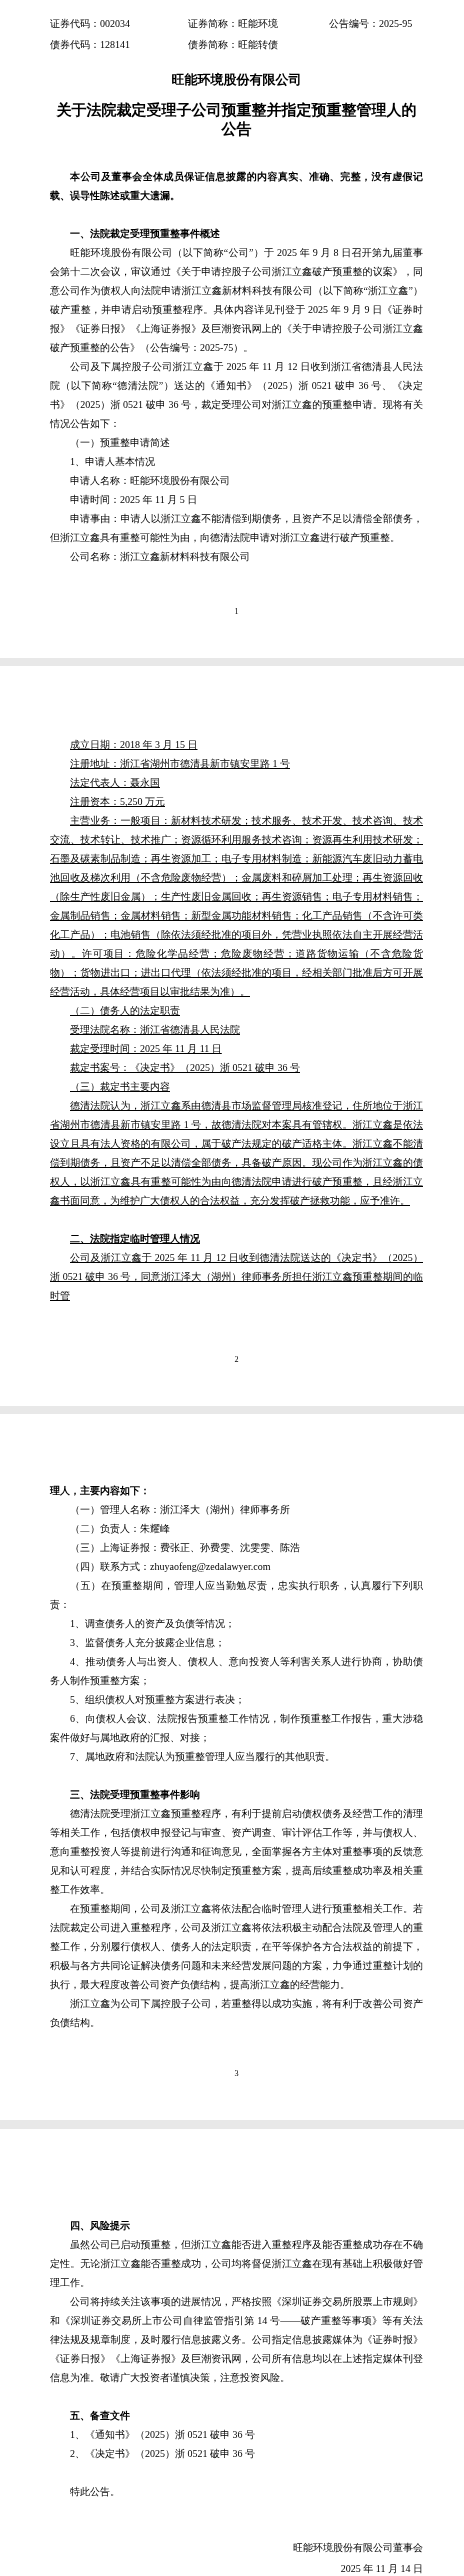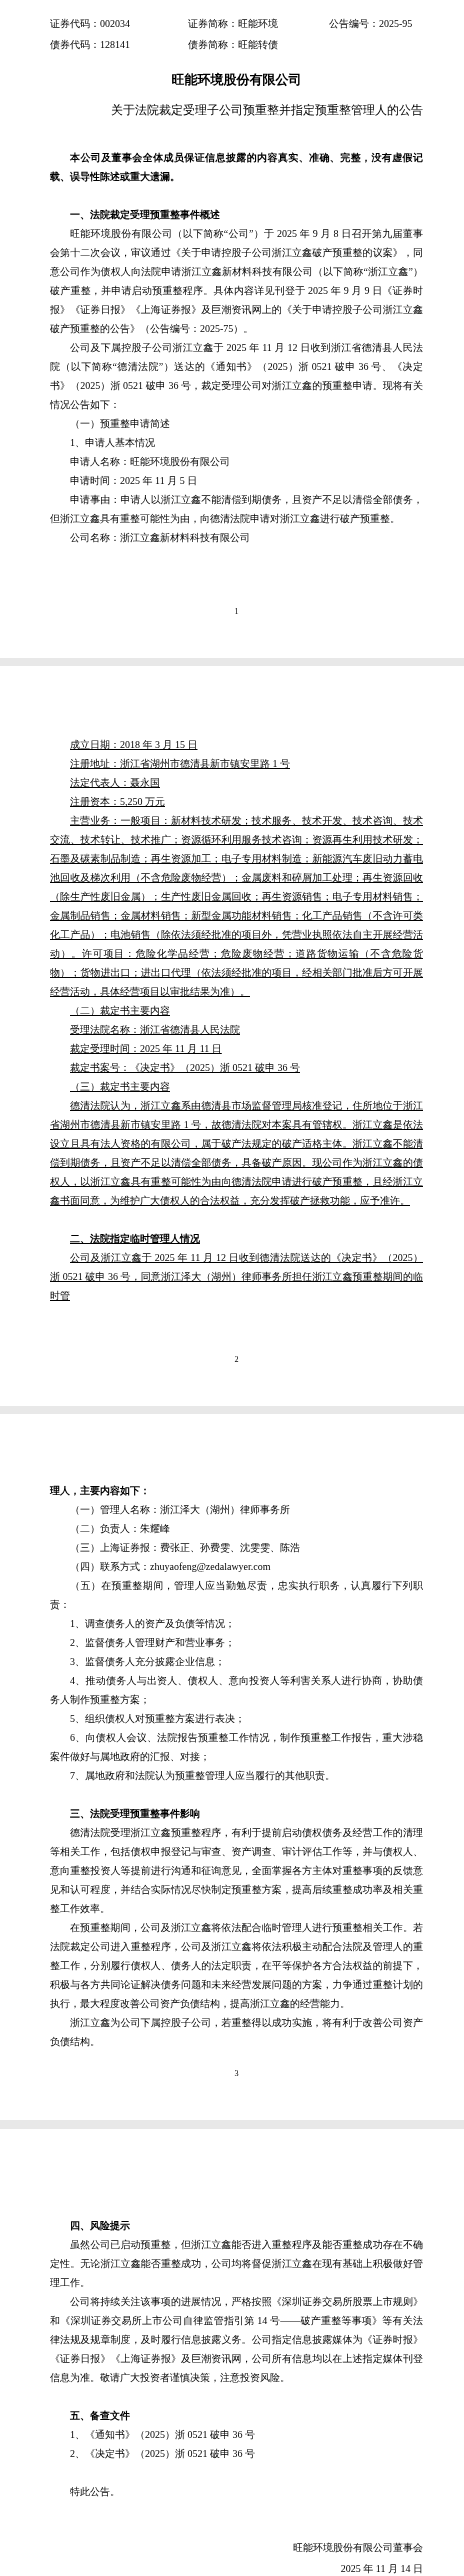--- a/index.html
+++ b/index.html
@@ -30,23 +30,23 @@
   
   .title{
     margin-top:15px;
     text-align:center;
     font-size:13px;
     font-weight:bold;
     line-height:19px;
   }
   .subtitle{
     margin-top:12.6px;
-    text-align:right;
-    font-size:12px;
-    font-weight:normal;
+    text-align:center;
+    font-size:15px;
+    font-weight:bold;
     line-height:19px;
   }
   .disclaimer{
     margin-top:28px;
     font-weight:bold;
   }
   p{
     margin:0;
     font-size:10px;
     line-height:19px;
@@ -110,21 +110,21 @@
   </section>
 
   <div class="gap"></div>
 
   <section class="page page-2">
     <p>成立日期：2018 年 3 月 15 日</p>
     <p>注册地址：浙江省湖州市德清县新市镇安里路 1 号</p>
     <p>法定代表人：聂永国</p>
     <p>注册资本：5,250 万元</p>
     <p>主营业务：一般项目：新材料技术研发；技术服务、技术开发、技术咨询、技术交流、技术转让、技术推广；资源循环利用服务技术咨询；资源再生利用技术研发；石墨及碳素制品制造；再生资源加工；电子专用材料制造；新能源汽车废旧动力蓄电池回收及梯次利用（不含危险废物经营）；金属废料和碎屑加工处理；再生资源回收（除生产性废旧金属）；生产性废旧金属回收；再生资源销售；电子专用材料销售；金属制品销售；金属材料销售；新型金属功能材料销售；化工产品销售（不含许可类化工产品）；电池销售（除依法须经批准的项目外，凭营业执照依法自主开展经营活动）。许可项目：危险化学品经营；危险废物经营；道路货物运输（不含危险货物）；货物进出口；进出口代理（依法须经批准的项目，经相关部门批准后方可开展经营活动，具体经营项目以审批结果为准）。</p>
-    <p>（二）裁定书主要内容</p>
+    <p>（二）债务人的法定职责</p>
     <p>受理法院名称：浙江省德清县人民法院</p>
     <p>裁定受理时间：2025 年 11 月 11 日</p>
     <p>裁定书案号：《决定书》（2025）浙 0521 破申 36 号</p>
     <p>（三）裁定书主要内容</p>
     <p>德清法院认为，浙江立鑫系由德清县市场监督管理局核准登记，住所地位于浙江省湖州市德清县新市镇安里路 1 号，故德清法院对本案具有管辖权。浙江立鑫是依法设立且具有法人资格的有限公司，属于破产法规定的破产适格主体。浙江立鑫不能清偿到期债务，且资产不足以清偿全部债务，具备破产原因。现公司作为浙江立鑫的债权人，以浙江立鑫具有重整可能性为由向德清法院申请进行破产预重整，且经浙江立鑫书面同意，为维护广大债权人的合法权益，充分发挥破产拯救功能，应予准许。</p>
     <p class="sec">二、法院指定临时管理人情况</p>
     <p>公司及浙江立鑫于 2025 年 11 月 12 日收到德清法院送达的《决定书》（2025）浙 0521 破申 36 号，同意浙江泽大（湖州）律师事务所担任浙江立鑫预重整期间的临时管</p>
 
     <div class="pageno">2</div>
   </section>
@@ -132,21 +132,20 @@
   <div class="gap"></div>
 
   <section class="page page-3">
     <p class="noind">理人，主要内容如下：</p>
     <p>（一）管理人名称：浙江泽大（湖州）律师事务所</p>
     <p>（二）负责人：朱耀峰</p>
     <p>（三）上海证券报：费张正、孙费雯、沈雯雯、陈浩</p>
     <p>（四）联系方式：zhuyaofeng@zedalawyer.com</p>
     <p>（五）在预重整期间，管理人应当勤勉尽责，忠实执行职务，认真履行下列职责：</p>
     <p>1、调查债务人的资产及负债等情况；</p>
-    <p>2、监督债务人管理财产和营业事务；</p>
     <p>3、监督债务人充分披露企业信息；</p>
     <p>4、推动债务人与出资人、债权人、意向投资人等利害关系人进行协商，协助债务人制作预重整方案；</p>
     <p>5、组织债权人对预重整方案进行表决；</p>
     <p>6、向债权人会议、法院报告预重整工作情况，制作预重整工作报告，重大涉稳案件做好与属地政府的汇报、对接；</p>
     <p>7、属地政府和法院认为预重整管理人应当履行的其他职责。</p>
     <p class="sec">三、法院受理预重整事件影响</p>
     <p>德清法院受理浙江立鑫预重整程序，有利于提前启动债权债务及经营工作的清理等相关工作，包括债权申报登记与审查、资产调查、审计评估工作等，并与债权人、意向重整投资人等提前进行沟通和征询意见，全面掌握各方主体对重整事项的反馈意见和认可程度，并结合实际情况尽快制定预重整方案，提高后续重整成功率及相关重整工作效率。</p>
     <p>在预重整期间，公司及浙江立鑫将依法配合临时管理人进行预重整相关工作。若法院裁定公司进入重整程序，公司及浙江立鑫将依法积极主动配合法院及管理人的重整工作，分别履行债权人、债务人的法定职责，在平等保护各方合法权益的前提下，积极与各方共同论证解决债务问题和未来经营发展问题的方案，力争通过重整计划的执行，最大程度改善公司资产负债结构，提高浙江立鑫的经营能力。</p>
     <p>浙江立鑫为公司下属控股子公司，若重整得以成功实施，将有利于改善公司资产负债结构。</p>
 

